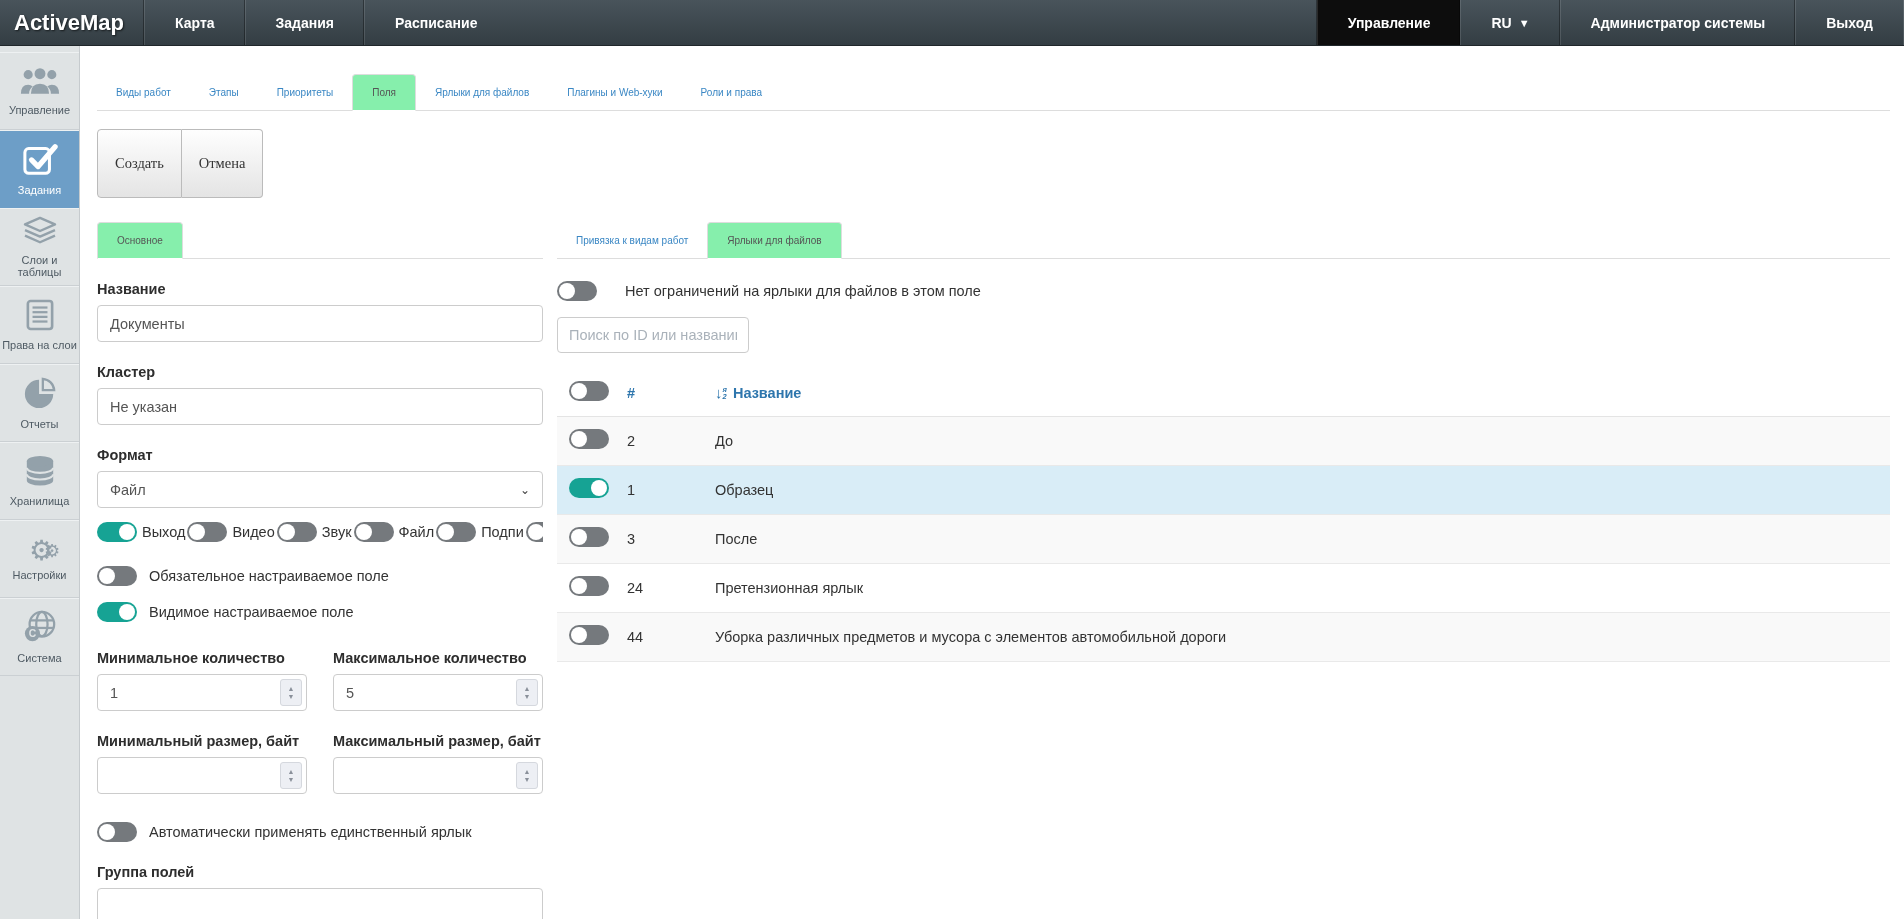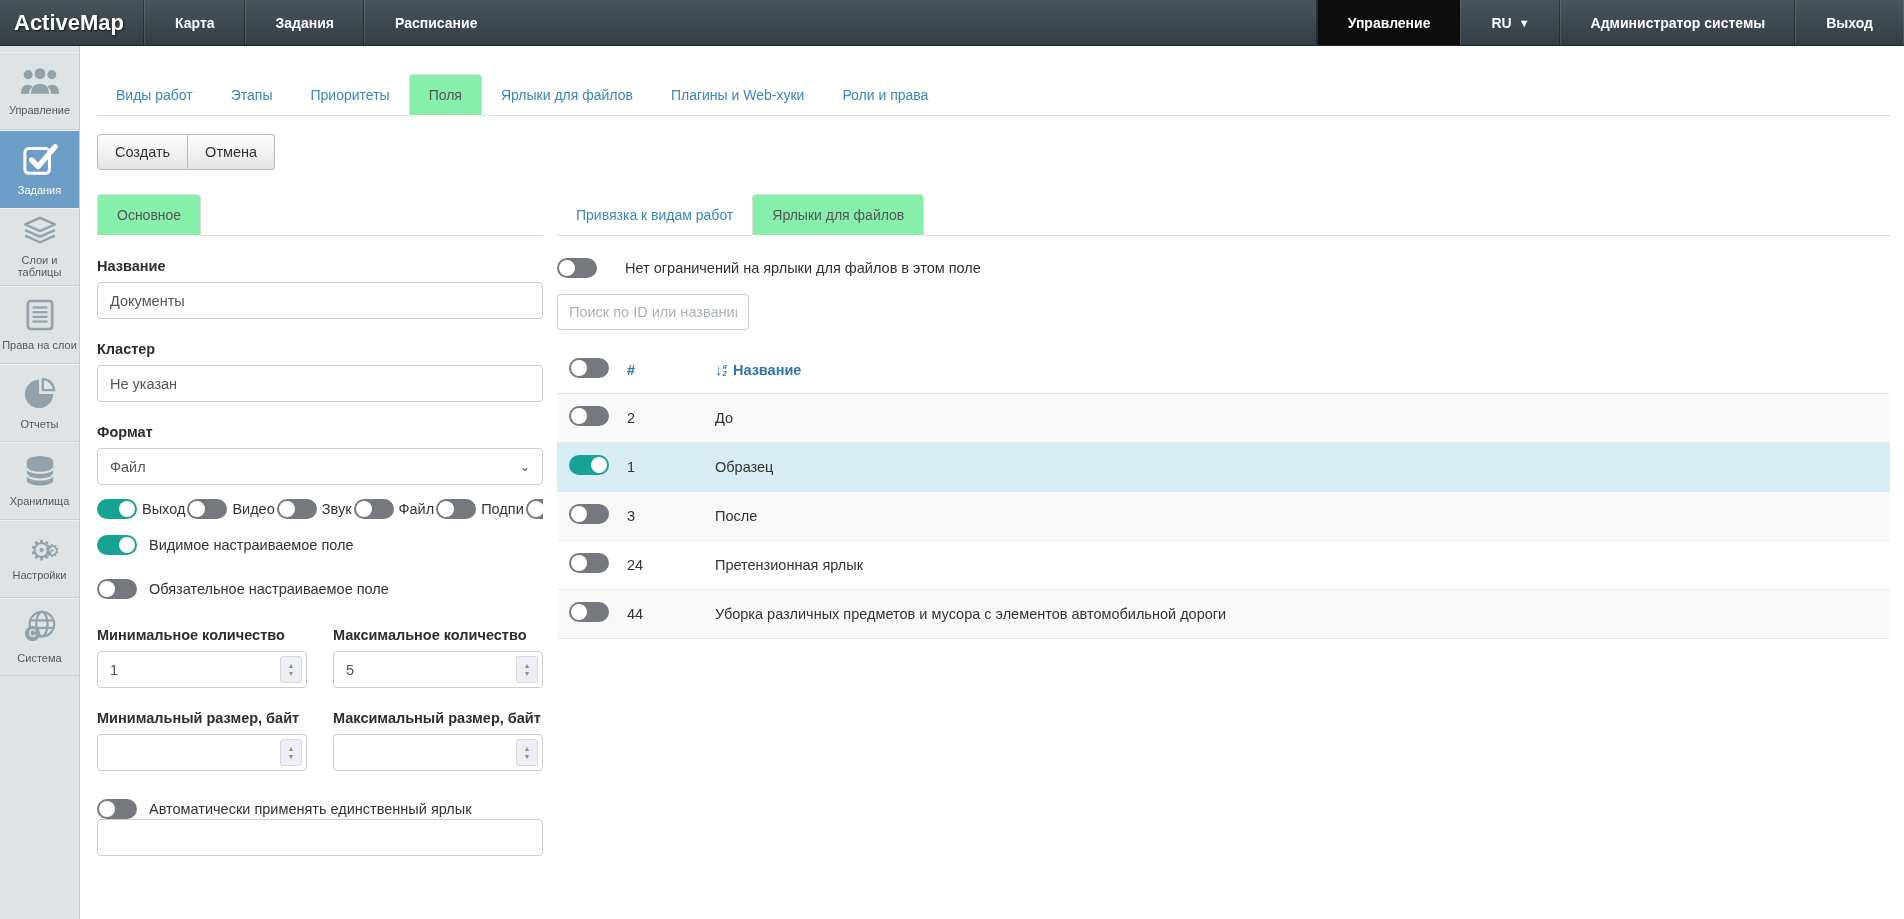--- a/index.html
+++ b/index.html
@@ -31,27 +31,27 @@
   .side-item.active { background:#6d9ec7; color:#fff; border-bottom:1px solid #6d9ec7; }
   .side-item.active .lbl { color:#fff; }
   .gears { font-size:28px; line-height:28px; letter-spacing:-10px; }
   .gears .g2 { font-size:18px; vertical-align:top; }
 
   
   .main { position:absolute; left:81px; top:46px; right:0; bottom:0; background:#fff;
           padding:28px 14px 0 16px; overflow:hidden; }
 
   .tabs-bar { display:flex; align-items:flex-end; border-bottom:1px solid #ddd; }
-  .tab { padding:12px 19px; font-size:14px; color:#3a87c4; cursor:pointer; white-space:nowrap; }
+  .tab { padding:12px 19px; font-size:10px; color:#3a87c4; cursor:pointer; white-space:nowrap; }
   .tab.active { background:#86efac; color:#555; border:1px solid #ddd; border-bottom:1px solid #fff;
                 border-radius:4px 4px 0 0; margin-bottom:-1px; }
 
   .btn-group { margin:18px 0 24px 0; display:inline-flex; }
-  .btn { padding:9px 17px; font-size:14.5px; color:#333; cursor:pointer;
-         background:linear-gradient(#fefefe,#e4e4e4); border:1px solid #bbb; }
+  .btn { padding:25px 17px; font-size:14.5px; color:#333; cursor:pointer;
+         background:linear-gradient(#fefefe,#e4e4e4); border:1px solid #bbb;font-family:Liberation Serif, serif; }
   .btn:first-child { border-radius:4px 0 0 4px; }
   .btn:last-child { border-radius:0 4px 4px 0; border-left:none; }
 
   .columns { display:flex; align-items:flex-start; }
   .left-col { width:446px; margin-right:14px; flex:none; }
   .right-col { flex:1; min-width:0; }
 
   
   .field-label { font-weight:bold; font-size:14.5px; margin:22px 0 8px; color:#2e2e2e; }
   .text-input, .select-box { width:100%; height:37px; border:1px solid #ccc; border-radius:4px;
@@ -282,27 +282,27 @@
         <span class="ct-pair">
           <span class="toggle"></span>
           <span class="ct-lbl">Подпи</span>
         </span>
         <span class="ct-pair">
           <span class="toggle"></span>
 
         </span>
       </div>
 
+      <div class="toggle-row">
+        <span class="toggle"></span>
+        <span>Обязательное настраиваемое поле</span>
+      </div>
       <div class="toggle-row" style="margin-top:16px;">
         <span class="toggle on"></span>
         <span>Видимое настраиваемое поле</span>
-      </div>
-      <div class="toggle-row">
-        <span class="toggle"></span>
-        <span>Обязательное настраиваемое поле</span>
       </div>
 
       <div class="two-col" style="margin-top:6px;">
         <div class="col">
           <div class="field-label">Минимальное количество</div>
           <div class="num-wrap">
             <input class="num-input" value="1" style="">
             <span class="spinner">▲<br>▼</span>
           </div>
         </div>
@@ -330,20 +330,21 @@
             <span class="spinner">▲<br>▼</span>
           </div>
         </div>
       </div>
 
       <div class="toggle-row" style="margin-top:28px;">
         <span class="toggle"></span>
         <span>Автоматически применять единственный ярлык</span>
       </div>
 
+      <div class="field-label">Группа полей</div>
       <input class="text-input" value="" style="">
     </section>
 
     <section class="right-col">
       <div class="tabs-bar">
         <div class="tab">Привязка к видам работ</div>
         <div class="tab active">Ярлыки для файлов</div>
       </div>
 
       <div class="rp-toggle-row">

